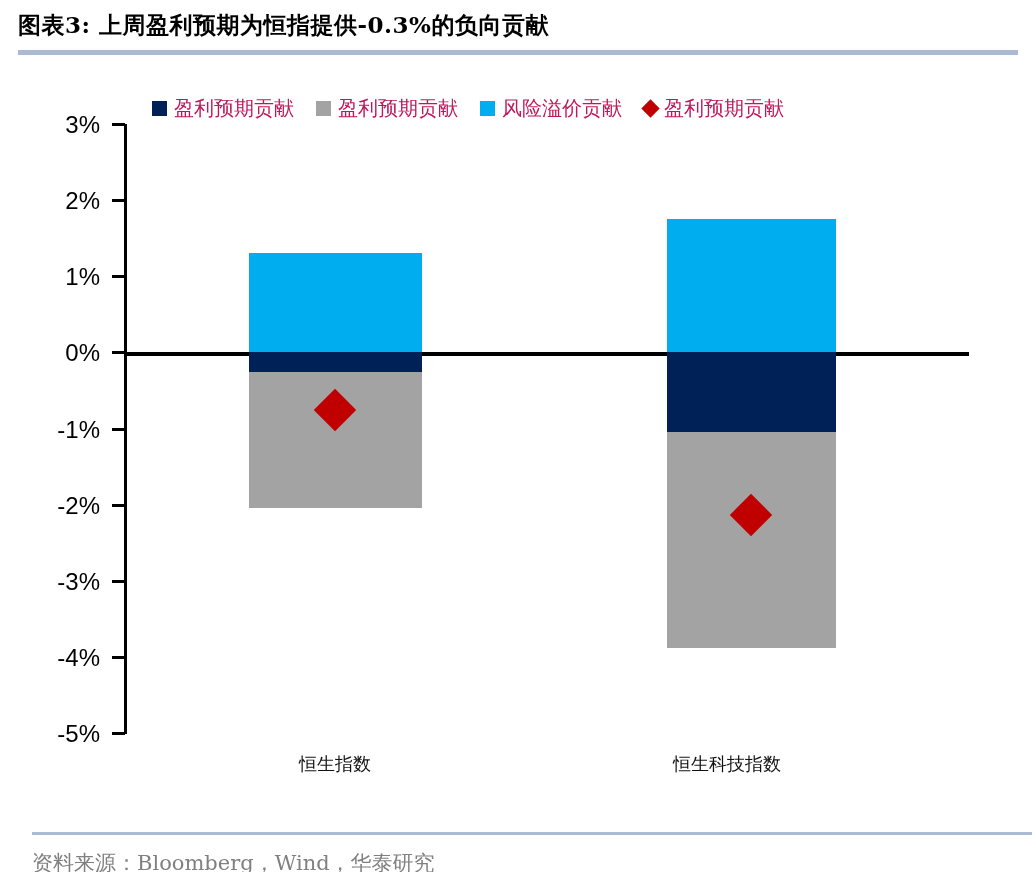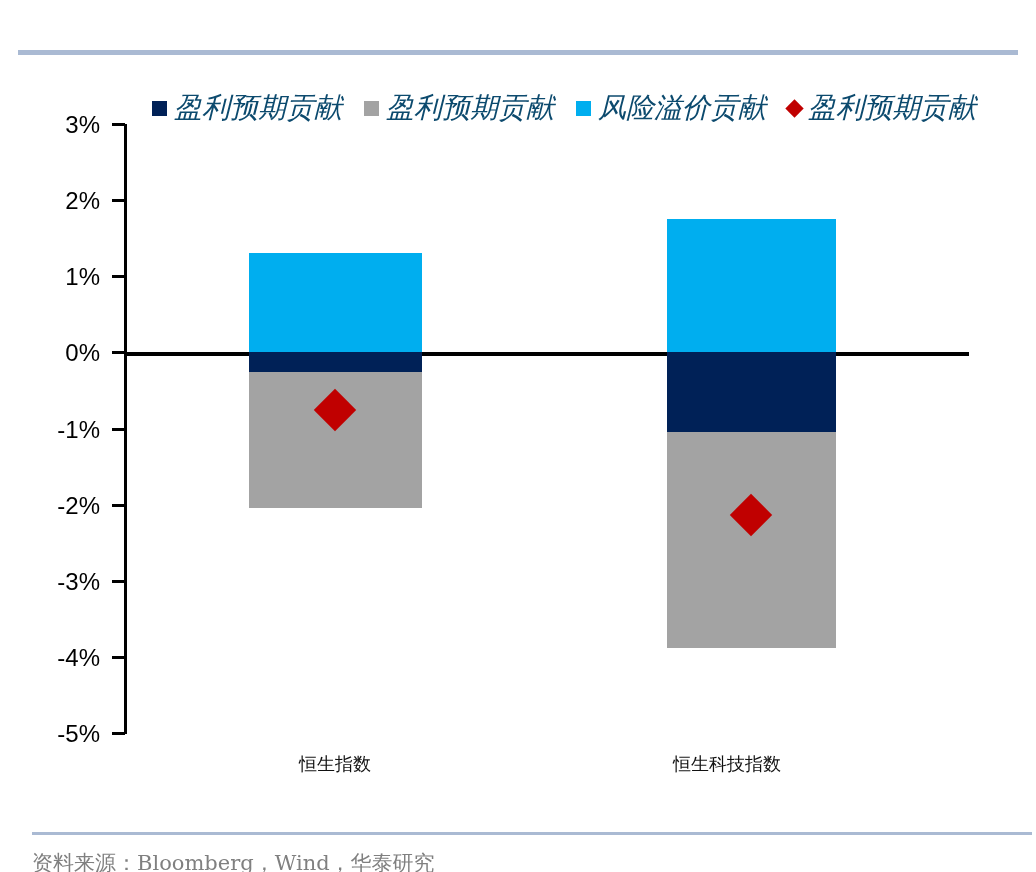--- a/index.html
+++ b/index.html
@@ -71,25 +71,24 @@
     display: inline-block;
   }
   .legend-diamond {
     width: 13px;
     height: 13px;
     display: inline-block;
     transform: rotate(45deg);
     background: #C00000;
   }
   .legend-label {
-    font-size: 28px;
-    font-family: "DejaVu Serif", "Liberation Serif", serif;
-    color: #0c4a6e;
+    font-size: 20px;
+    font-family: "DejaVu Serif", "Liberation Serif", serif;
+    color: #be185d;
     line-height: 20px;
-    font-style: italic;
   }
 
   
   #y-axis-line {
     position: absolute;
     left: 124px;
     top: 124px;
     width: 3px;
     height: 610px;
     background: #000000;
@@ -158,20 +157,21 @@
     font-size: 21px;
     color: #808080;
     font-family: "DejaVu Serif", "Liberation Serif", serif;
     white-space: nowrap;
   }
 </style>
 </head>
 <body>
 
 <div id="figure-header">
+  <div id="figure-title">图表3:  上周盈利预期为恒指提供-0.3%的负向贡献</div>
   <div id="header-rule"></div>
 </div>
 
 <div id="chart-area">
 
   <div id="legend">
     <div class="legend-item">
       <span class="legend-swatch" style="background:#002157"></span>
       <span class="legend-label">盈利预期贡献</span>
     </div>

